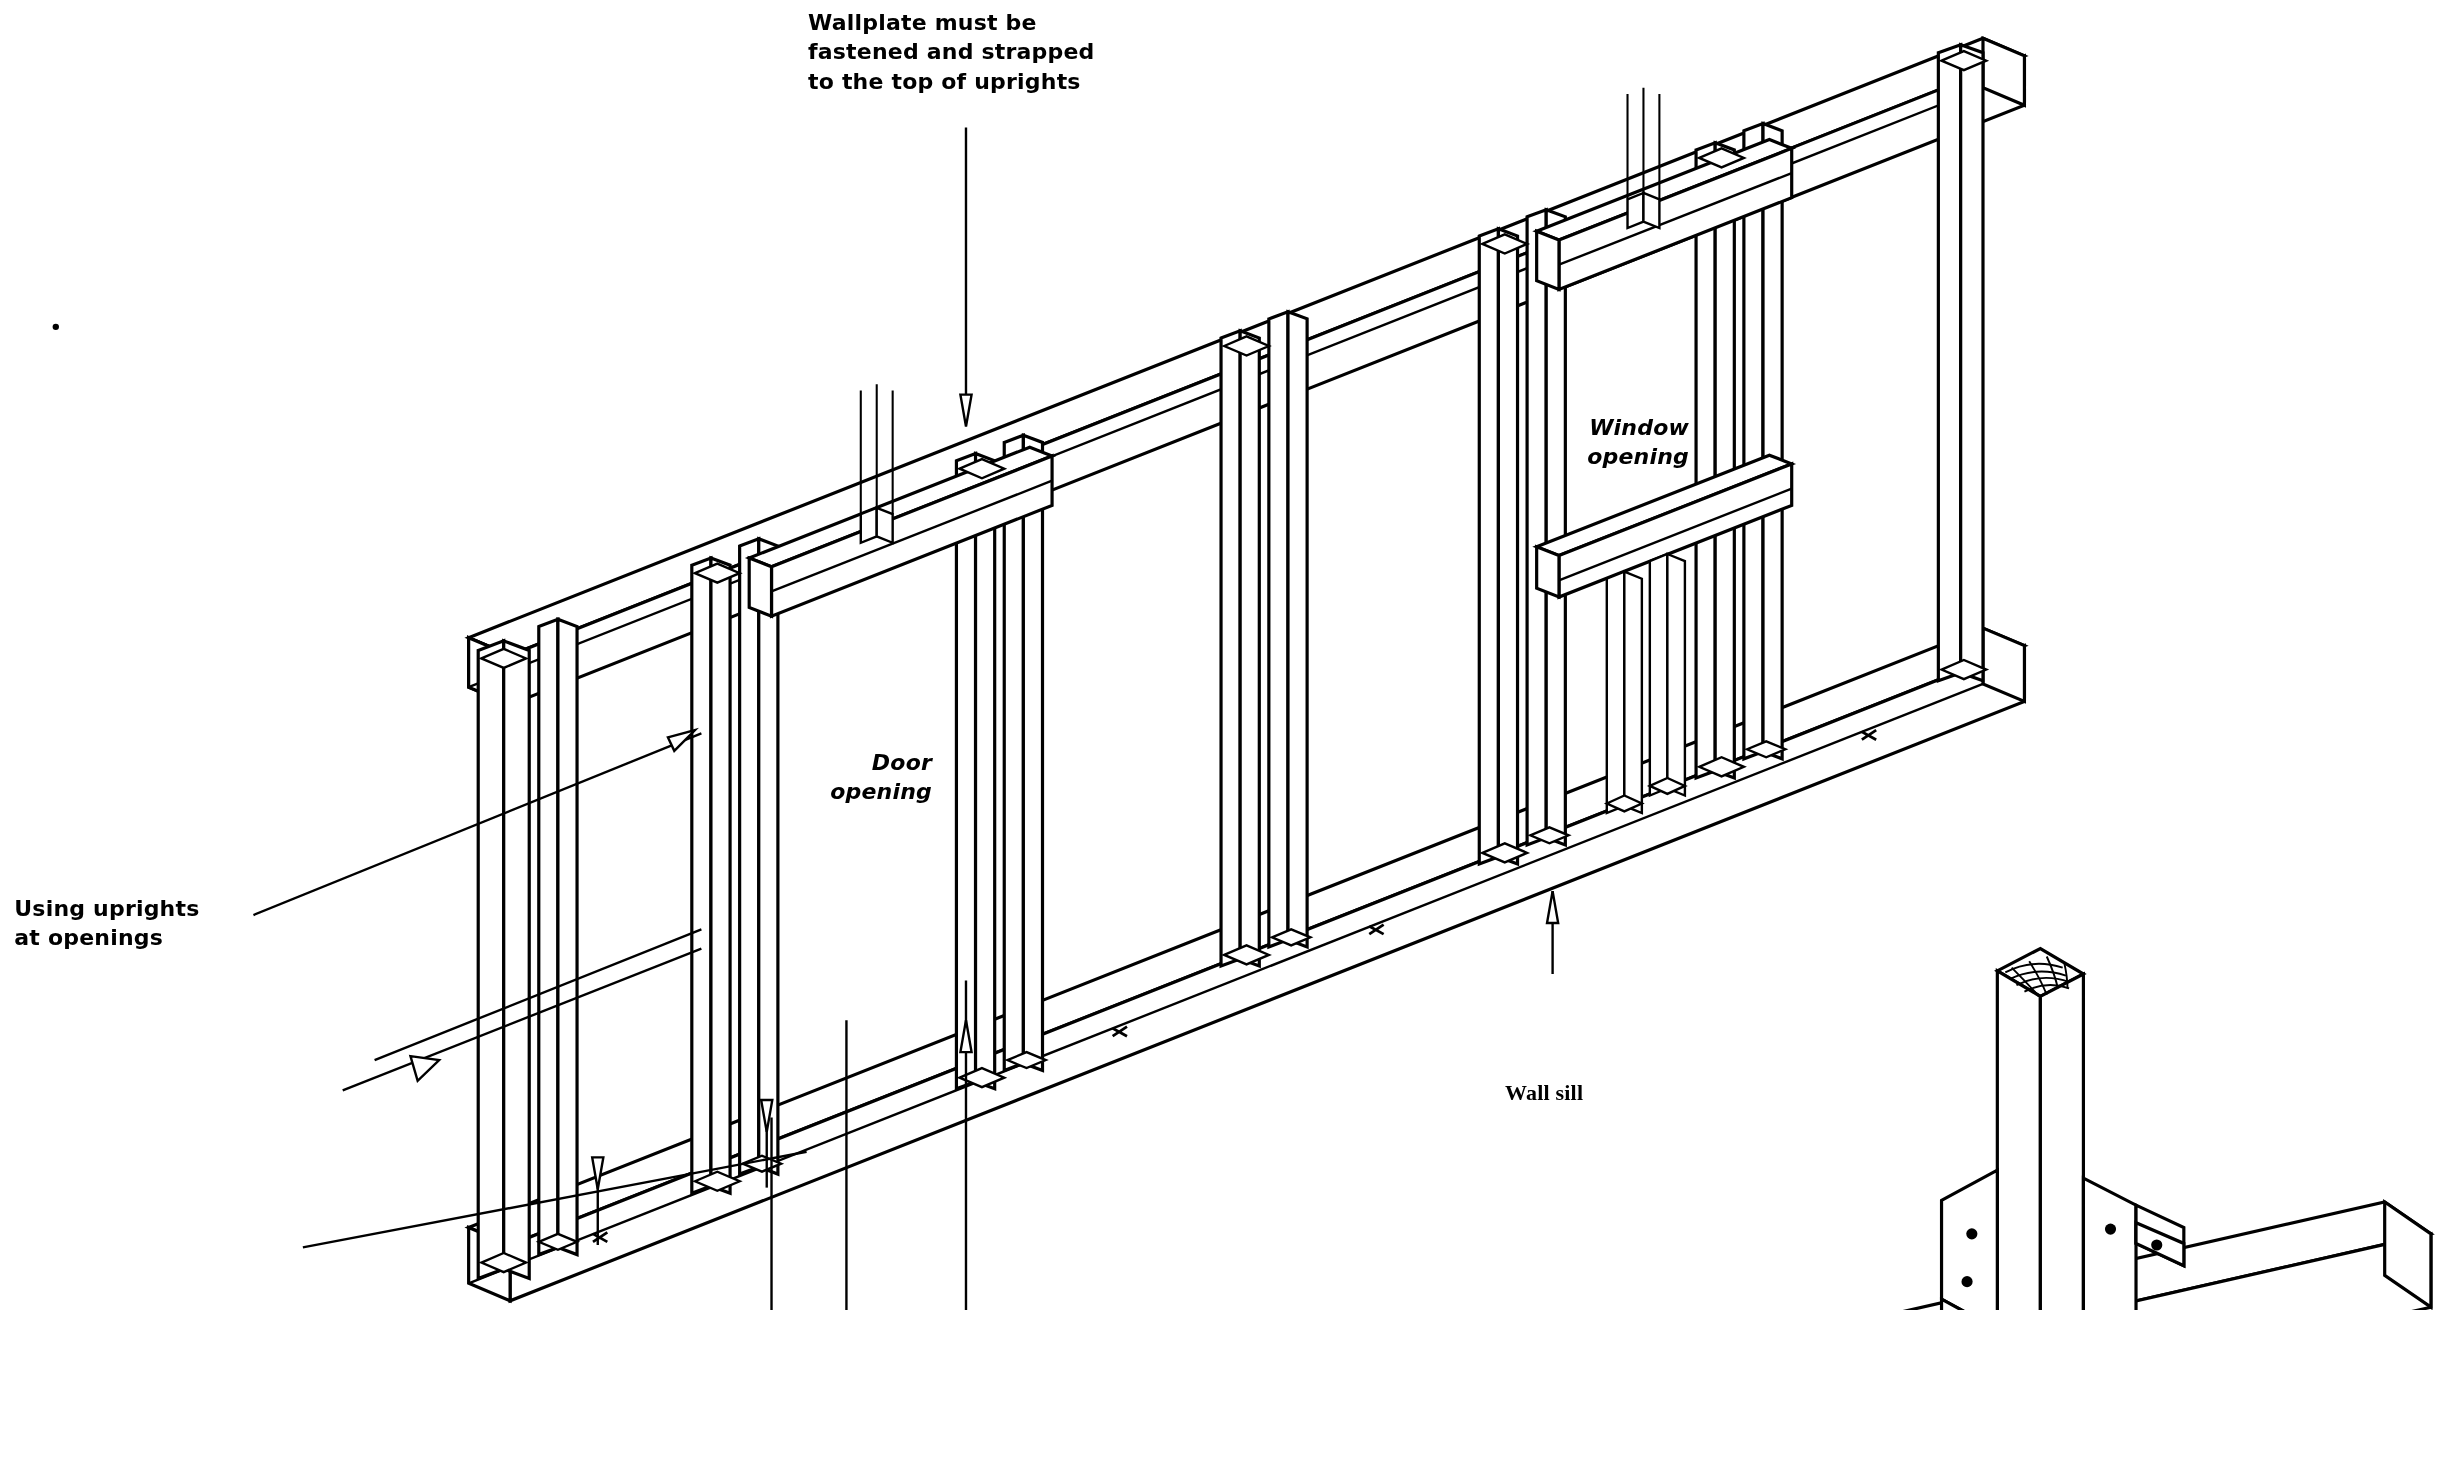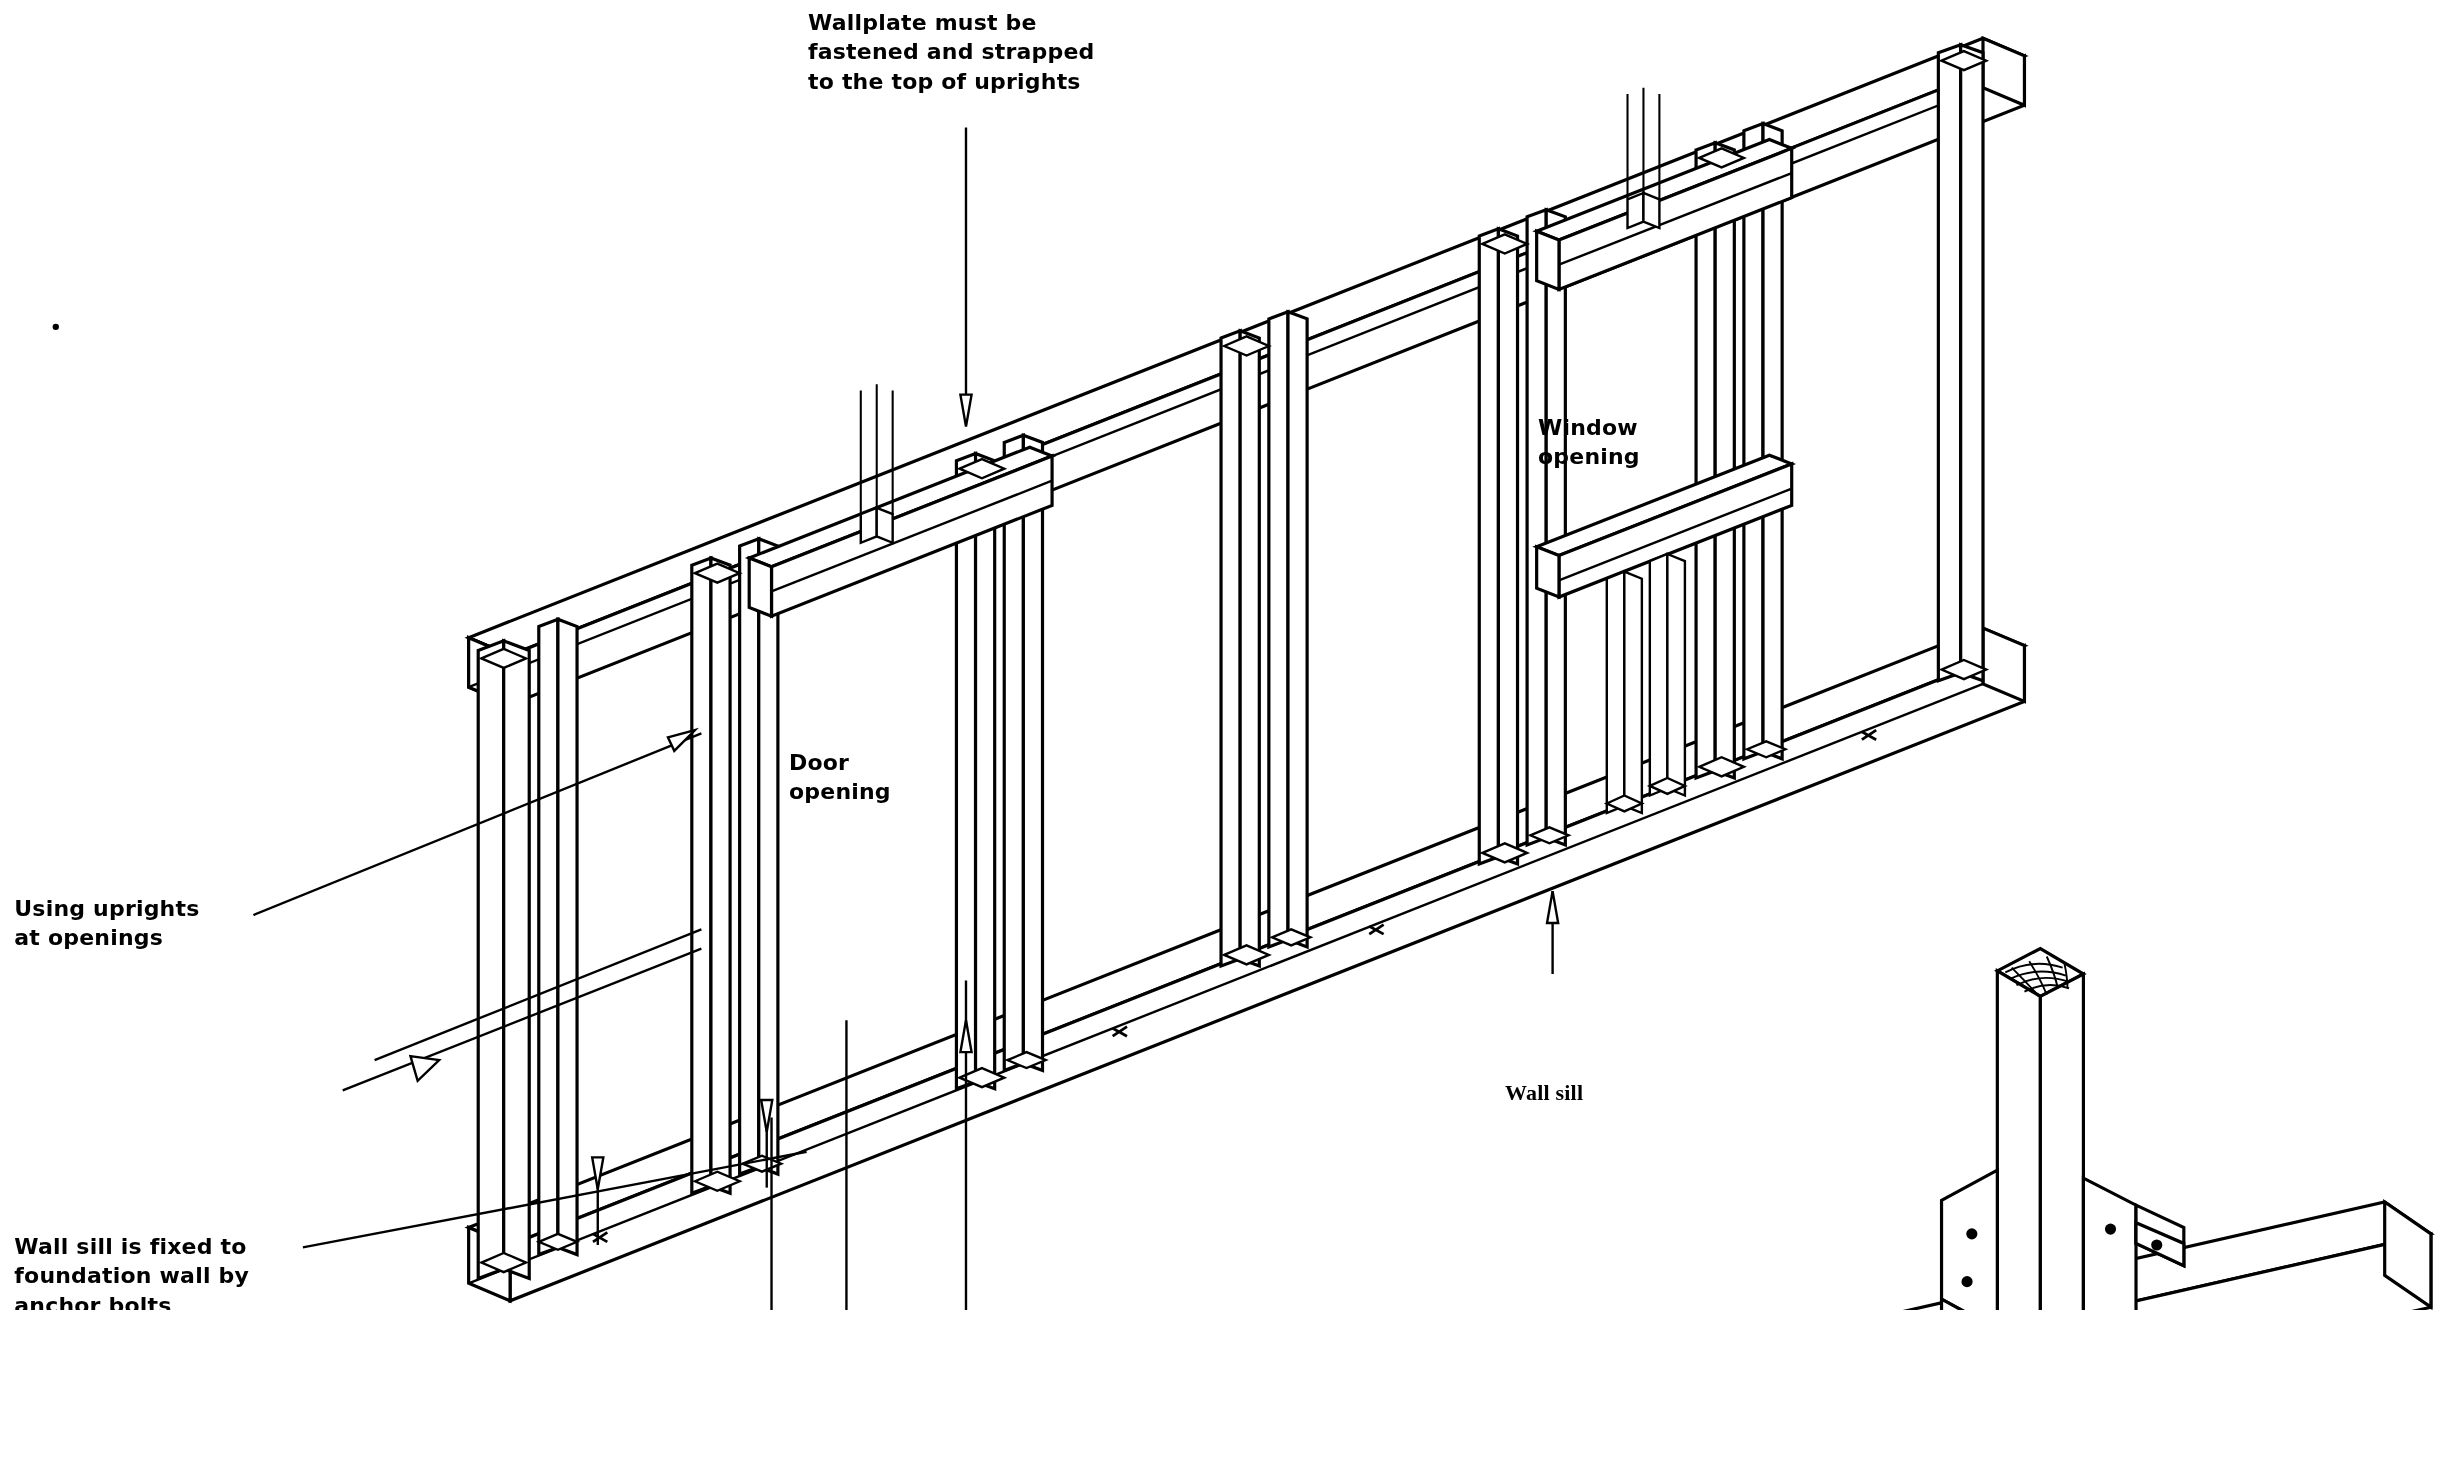--- a/index.html
+++ b/index.html
@@ -10,21 +10,21 @@
   .ln-hair{fill:none;stroke:#000000;stroke-width:2.6;}
   .face{fill:#ffffff;stroke:#000000;stroke-width:4;stroke-linejoin:miter;}
   .face-thin{fill:#ffffff;stroke:#000000;stroke-width:3;stroke-linejoin:miter;}
   .grainln{fill:none;stroke:#000000;stroke-width:2.4;}
   .leader{fill:none;stroke:#000000;stroke-width:3;}
   .ahead{fill:#ffffff;stroke:#000000;stroke-width:3;stroke-linejoin:miter;}
   .bolt{fill:none;stroke:#000000;stroke-width:3.4;}
   .hole{fill:#000000;}
   .anno{position:absolute;color:#000000;font-family:"DejaVu Sans", sans-serif;
         font-weight:700;font-size:22px;line-height:1.33;letter-spacing:0.2px;white-space:pre;}
-  .anno.c{text-align:left;}
+  .anno.c{text-align:right;font-style:italic;}
   .anno.l{text-align:left;}
 </style>
 </head>
 <body>
 
 <div id="stage">
 
 <svg width="2462" height="1481" viewBox="0 0 3089 1858">
 
   <g>
@@ -289,23 +289,20 @@
 </svg>
 
 <div class="anno l" style="left:808px; top:8px;">Wallplate must be
 fastened and strapped
 to the top of uprights</div>
 
 <div class="anno l" style="left:14.3px; top:894px;">Using uprights
 at openings</div>
 
 
-<div class="anno l" style="left:14.3px; top:1232px;">Wall sill is fixed to
-foundation wall by
-anchor bolts</div>
 
 
 <div class="anno l" style="left:1505px; top:1078px;font-family:Liberation Serif, serif;">Wall sill</div>
 
 <div class="anno c" style="left:789px; top:748px; width:143px;">Door
 opening</div>
 
 <div class="anno c" style="left:1538px; top:413px; width:151px;">Window
 opening</div>
 

